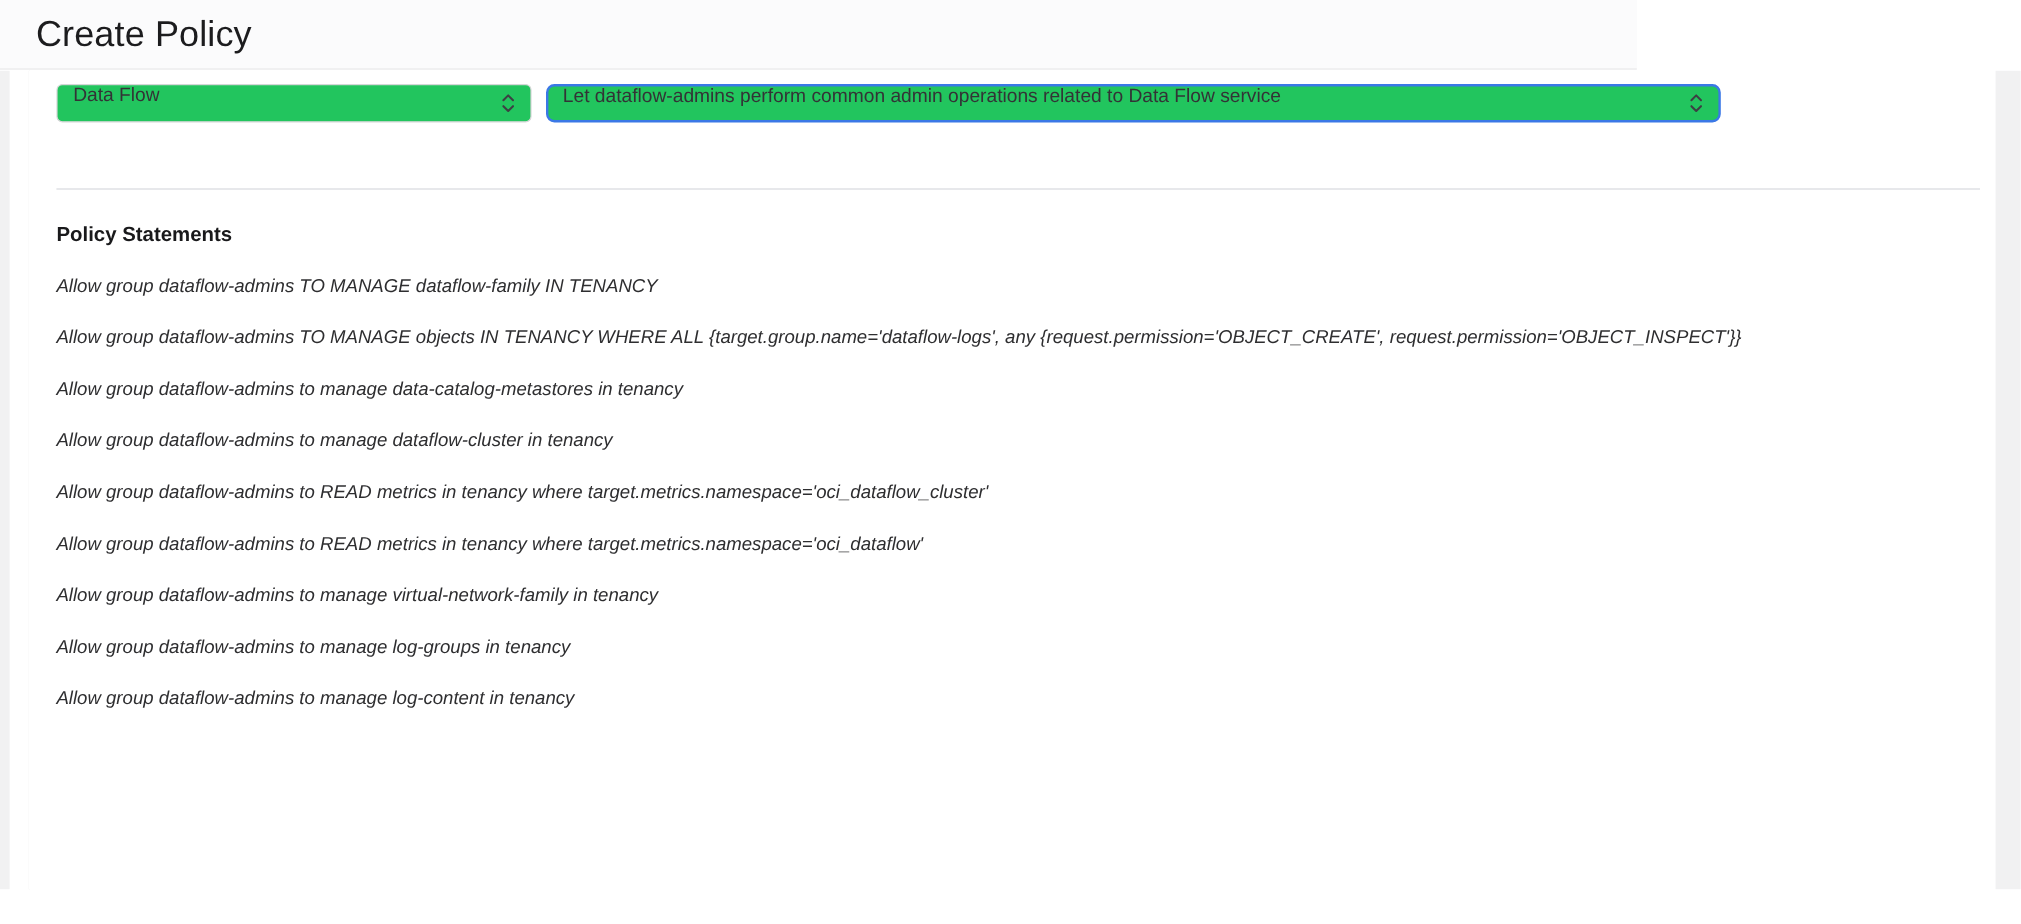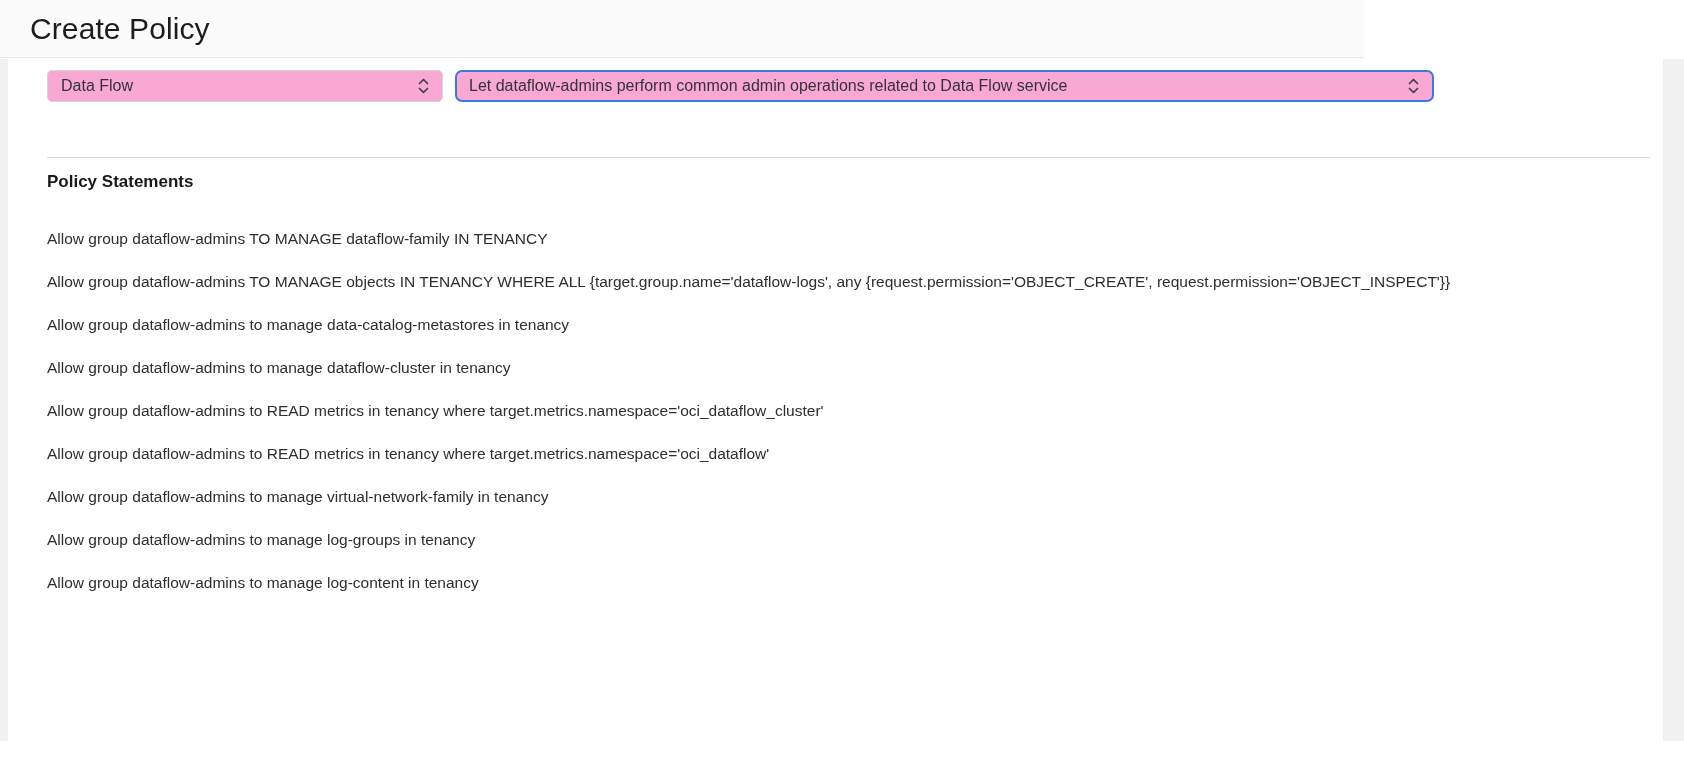--- a/index.html
+++ b/index.html
@@ -63,25 +63,25 @@
     height: 682px;
     background: #ffffff;
   }
 
   
   .select {
     position: absolute;
     top: 11px;
     height: 32px;
     box-sizing: border-box;
-    background: #f9a8d4;
+    background: #22c55e;
     border: 1px solid #d6d6d8;
     border-radius: 5px;
     display: flex;
-    align-items: center;
+    align-items: flex-start;
     padding: 0 34px 0 13px;
     cursor: pointer;
   }
   .select-service {
     left: 23px;
     width: 396px;
   }
   .select-template {
     left: 431px;
     width: 979px;
@@ -122,40 +122,41 @@
     top: 98px;
     width: 1603px;
     height: 1px;
     background: #d7dade;
   }
 
   
   .statements-heading {
     position: absolute;
     left: 23px;
-    top: 112px;
+    top: 126px;
     margin: 0;
     font-size: 17px;
     font-weight: 700;
     color: #19191b;
     line-height: 22px;
   }
   .statements {
     position: absolute;
     left: 23px;
     top: 158px;
     right: 24px;
   }
   .statement {
     height: 43px;
     display: flex;
     align-items: center;
     font-size: 15.5px;
     color: #2e2e30;
     white-space: nowrap;
+    font-style: italic;
   }
 </style>
 </head>
 <body>
 
 <div class="header">
   <h1 class="title">Create Policy</h1>
 </div>
 
 <div class="left-gutter"></div>

